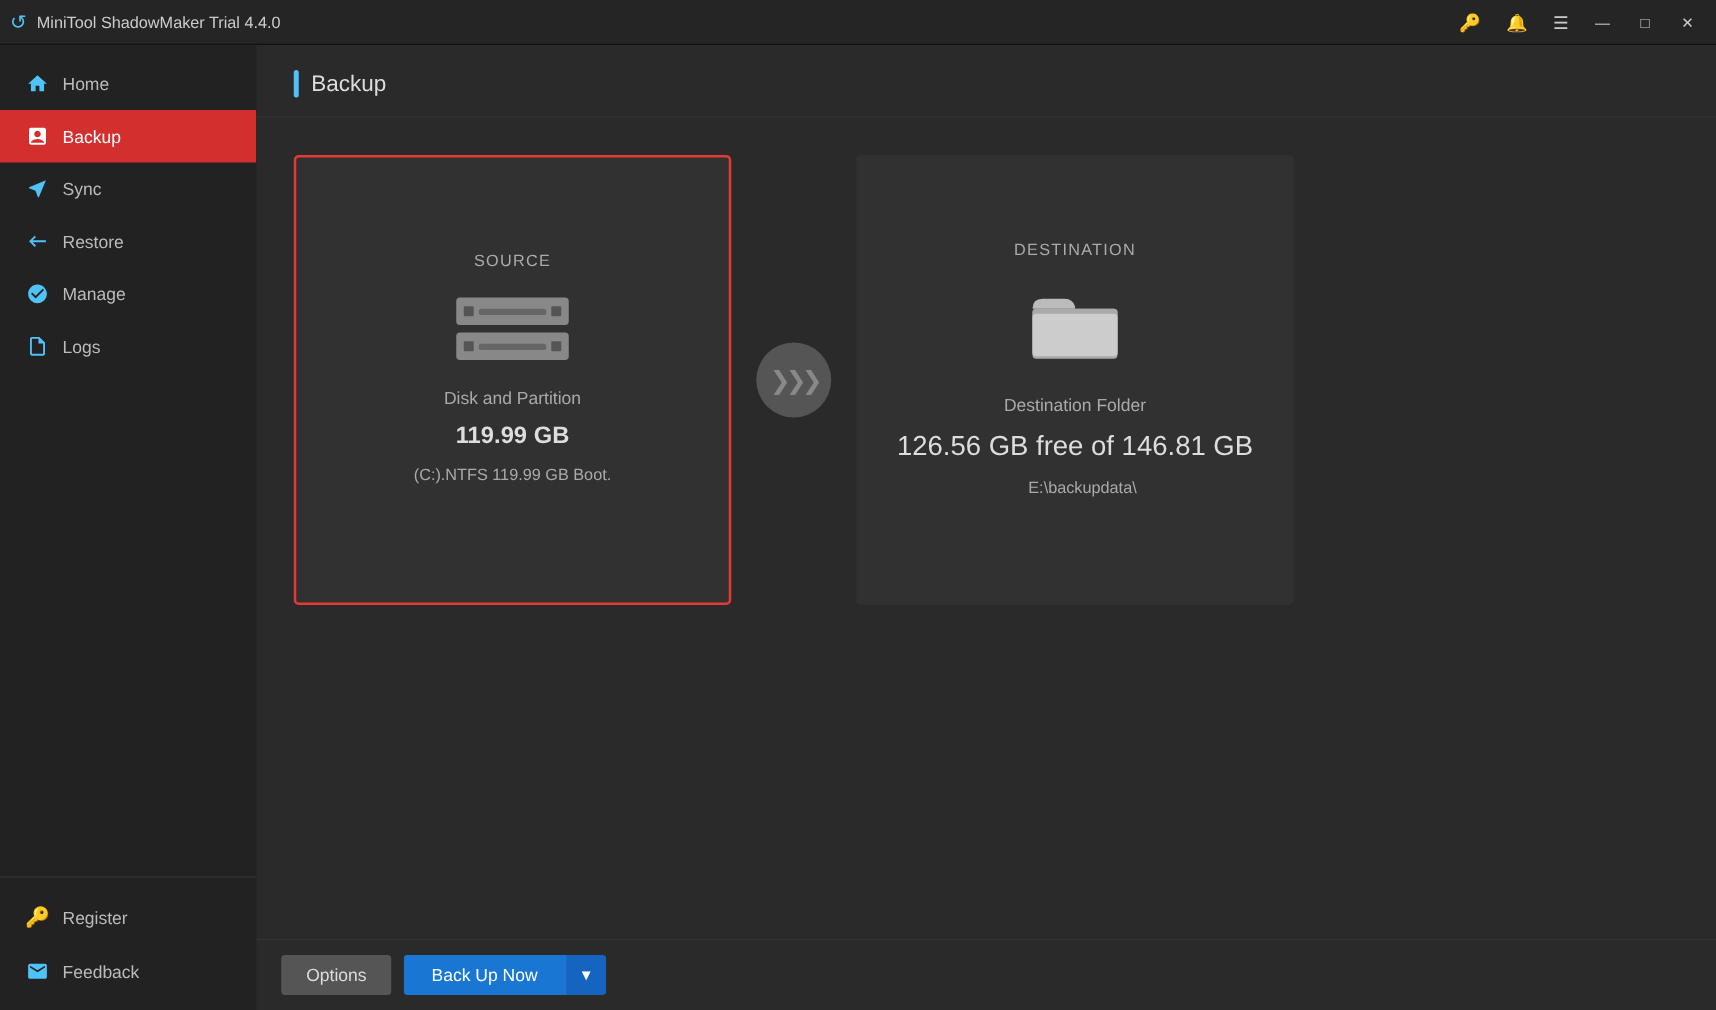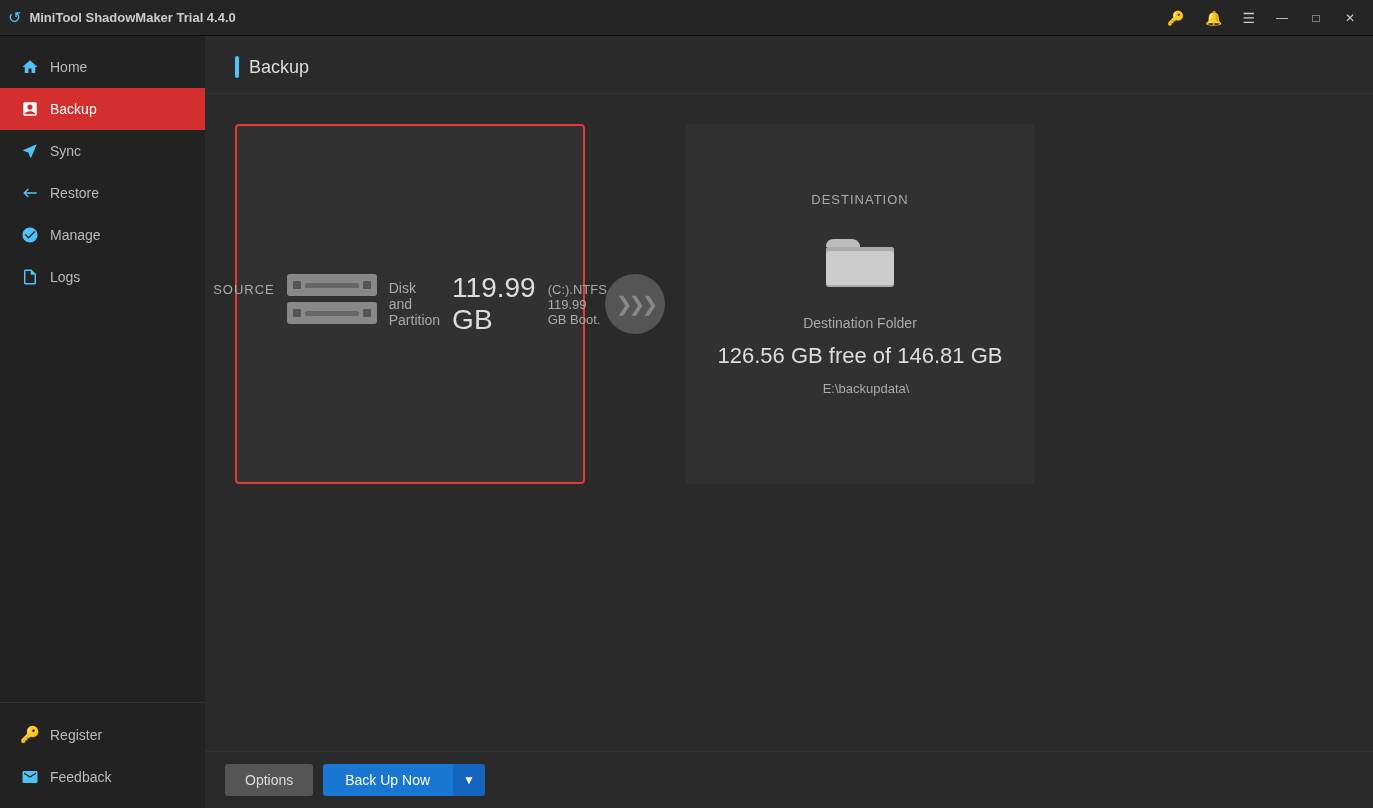--- a/index.html
+++ b/index.html
@@ -30,21 +30,20 @@
       align-items: center;
       gap: 8px;
     }
     .title-bar-logo {
       color: #4fc3f7;
       font-size: 16px;
     }
     .title-bar-title {
       color: #cccccc;
       font-size: 13px;
-      font-weight: bold;
     }
     .title-bar-right {
       display: flex;
       align-items: center;
       gap: 4px;
     }
     .title-bar-icon {
       color: #cccccc;
       font-size: 14px;
       padding: 4px 8px;
@@ -156,21 +155,21 @@
     }
 
     
     .source-card {
       background: #313131;
       border: 2px solid #e53935;
       border-radius: 4px;
       width: 350px;
       height: 360px;
       display: flex;
-      flex-direction: row;
+      flex-direction: column;
       align-items: center;
       justify-content: center;
       gap: 12px;
       cursor: pointer;
       flex-shrink: 0;
     }
 
     .source-label {
       font-size: 13px;
       color: #aaaaaa;
@@ -209,22 +208,22 @@
       border-radius: 2px;
       flex: 1;
     }
 
     .source-type {
       color: #aaaaaa;
       font-size: 14px;
     }
     .source-size {
       color: #dddddd;
-      font-size: 28px;
-      font-weight: 400;
+      font-size: 19px;
+      font-weight: 700;
     }
     .source-detail {
       color: #aaaaaa;
       font-size: 13px;
     }
 
     
     .arrow-circle {
       width: 60px;
       height: 60px;

